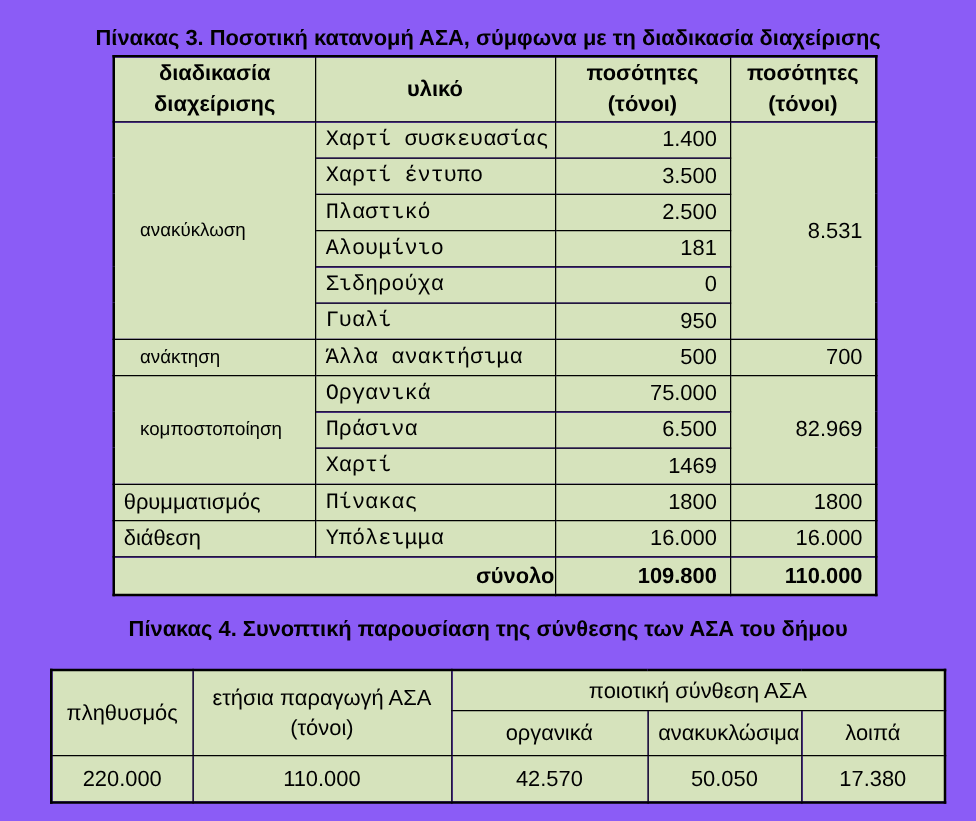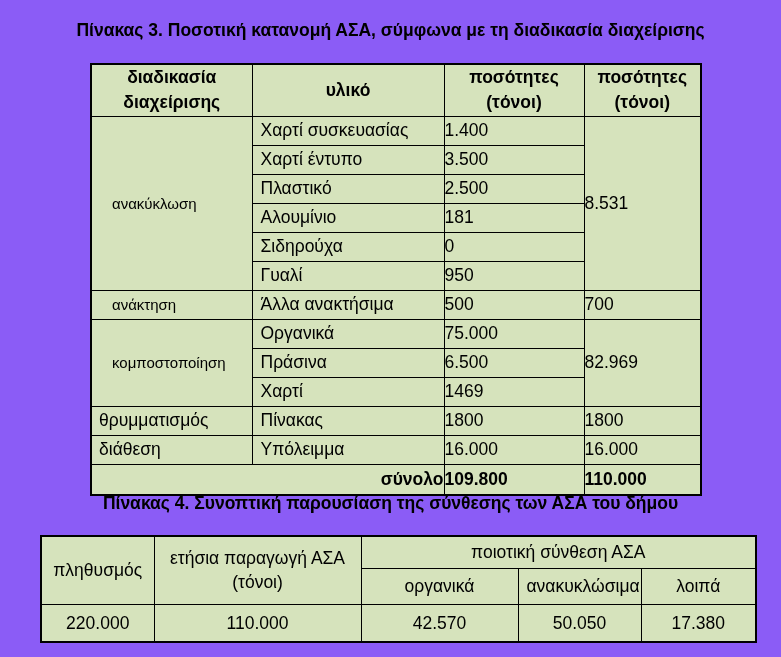--- a/index.html
+++ b/index.html
@@ -30,33 +30,33 @@
   td {
     background: #d6e3bc;
     border: 1px solid #000000;
     font-size: 17.5px;
     vertical-align: middle;
     overflow: hidden;
     padding: 0;
   }
 
   
-  .table-3 { left: 90px; top: 63px; width: 610px; border: 2px solid #000; }
+  .table-3 { left: 90px; top: 44px; width: 610px; border: 2px solid #000; }
   .table-3 tr { height: 29px; }
   .table-3 tr.hdr-row { height: 52px; }
   .table-3 tr.hdr-row td {
     font-weight: bold;
     text-align: center;
     line-height: 25px;
     padding: 0 10px;
   }
   .table-3 td.proc { text-align: left; padding-left: 20px; font-size: 15px; }
   .table-3 td.proc-lg { text-align: left; padding-left: 7px; font-size: 17.5px; margin-left: 44px; }
-  .table-3 td.mat { text-align: left; padding-left: 8px; }
-  .table-3 td.num { padding-right: 10px; }
+  .table-3 td.mat { text-align: left; padding-left: 8px; font-family: Liberation Mono, monospace; }
+  .table-3 td.num { text-align: right; padding-right: 10px; }
   .table-3 tr.total-row { height: 31px; }
   .table-3 tr.total-row td { font-weight: bold; }
   .table-3 tr.total-row td.lbl { text-align: right; padding-left: 7px; }
 
   
   .table-4 { left: 40px; top: 535px; width: 715px; border: 2px solid #000; }
   .table-4 td { text-align: center; line-height: 24px; padding: 0 8px; }
   .table-4 tr.h1 { height: 32px; }
   .table-4 tr.h2 { height: 36px; }
   .table-4 tr.data { height: 38px; }

